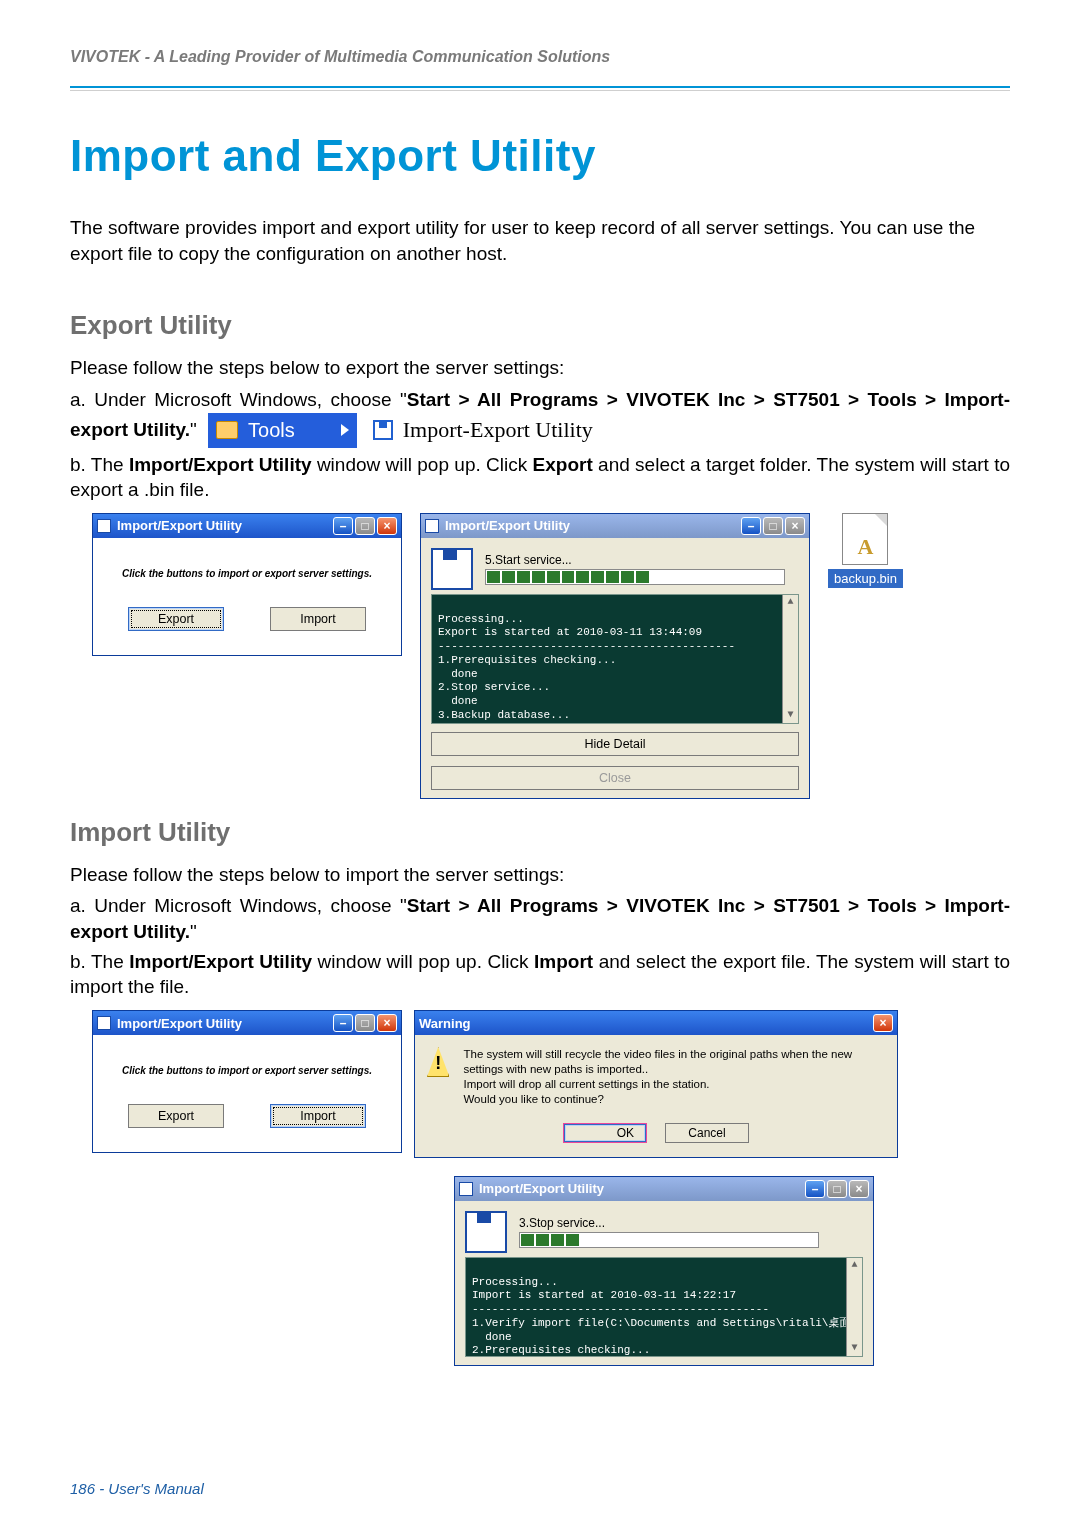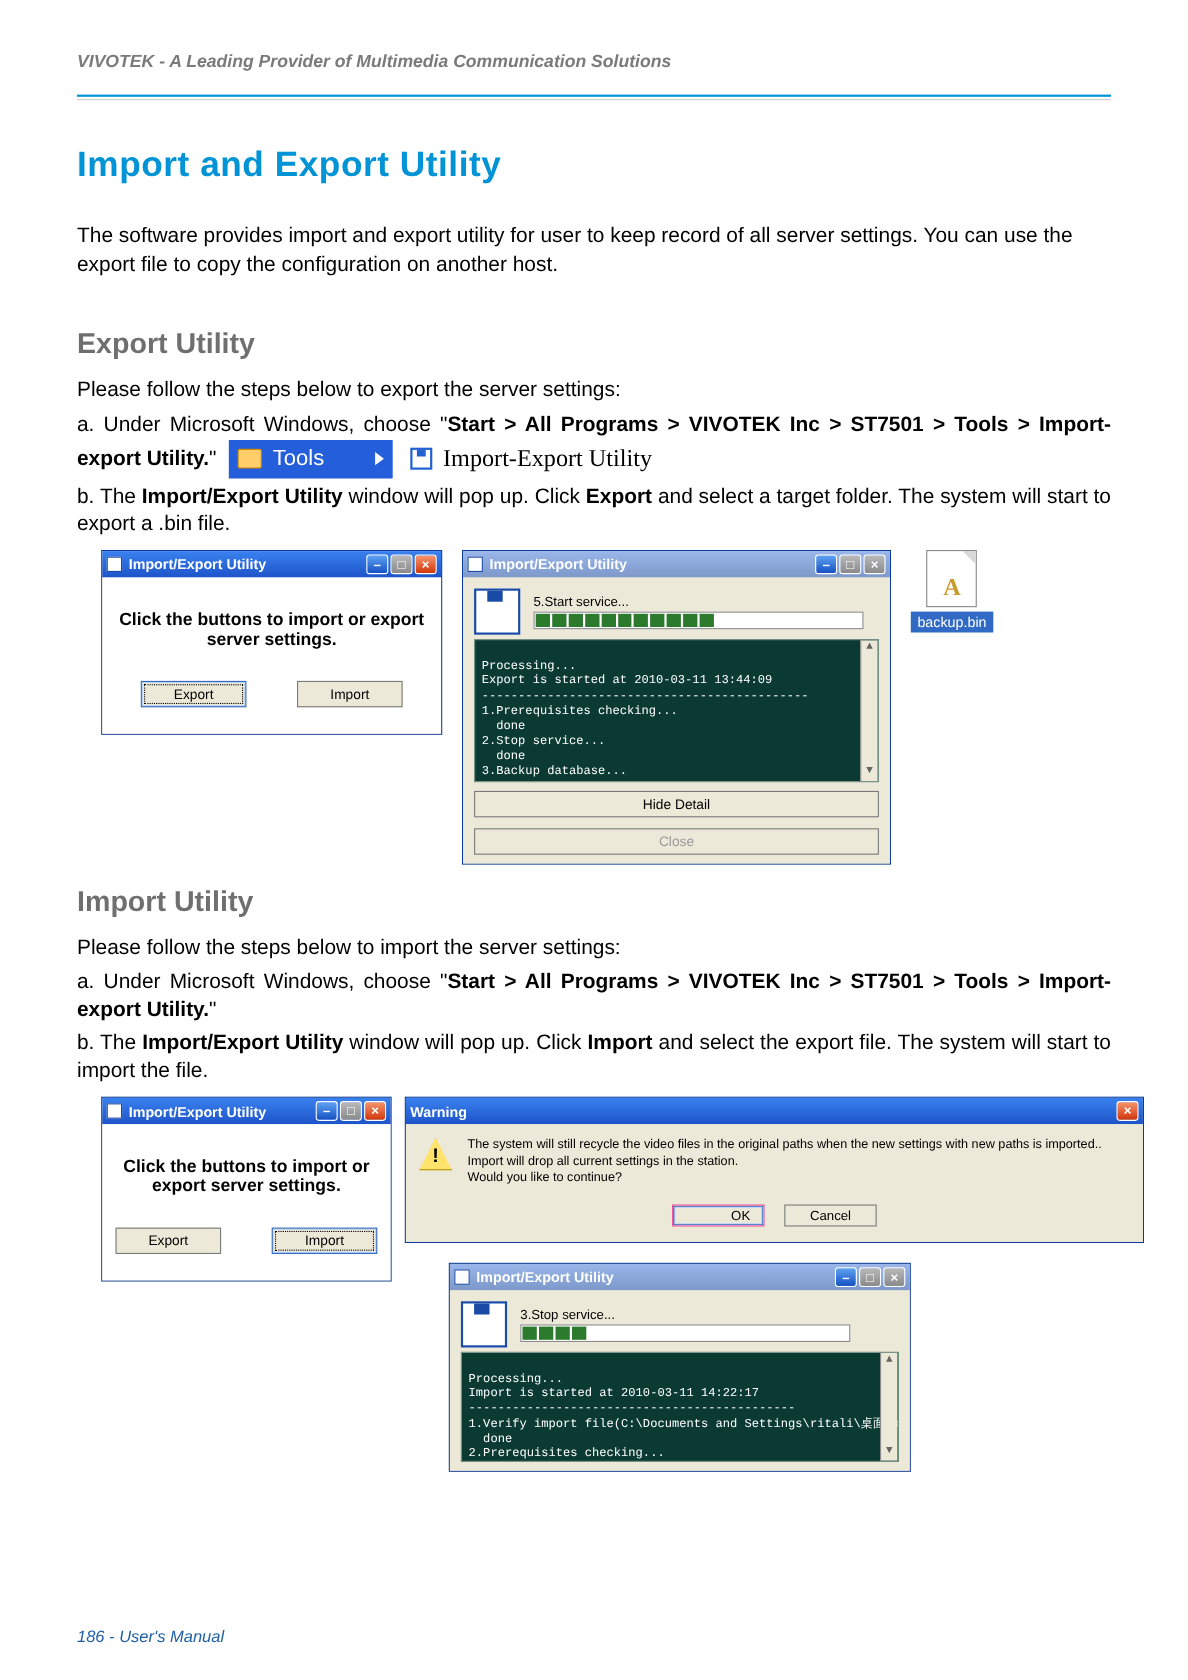--- a/index.html
+++ b/index.html
@@ -30,21 +30,21 @@
   }
   .thin-line {
     border: none;
     height: 1px;
     background: #cfcfcf;
     margin-top: 2px;
     margin-bottom: 40px;
   }
   h1.page-title {
     font-family: "Trebuchet MS", Verdana, sans-serif;
-    font-size: 32px;
+    font-size: 44px;
     font-weight: bold;
     color: #0094d6;
     margin: 18px 0 34px 0;
     letter-spacing: 0.5px;
   }
   .intro {
     font-size: 19px;
     line-height: 1.35;
     margin-bottom: 44px;
   }
@@ -120,21 +120,21 @@
     width:20px; height:18px; border:1px solid #fff; border-radius:3px;
     display:flex; align-items:center; justify-content:center;
     font-size:12px; font-weight:bold;
     background: linear-gradient(#5fa2f2,#1552c4);
     color:#fff;
   }
   .xp-tbtn.close { background: linear-gradient(#f6956e,#d1360a); }
   .xp-tbtn.gray  { background: linear-gradient(#b9b9b9,#8a8a8a); }
   .xp-body { padding: 12px; }
   .xp-body.white { background:#fff; }
-  .xp-label { font-weight:bold; font-size:16px; margin: 18px 0 28px 0; text-align:center;}
+  .xp-label { font-weight:bold; font-size:10px; margin: 18px 0 28px 0; text-align:center;font-style:italic;}
   .xp-button {
     display:inline-block; min-width:96px; padding:4px 14px;
     border:1px solid #7a7a7a; background:#ece9d8; font-size:12.5px;
     text-align:center;
   }
   .xp-button.focus { outline:1px dotted #000; outline-offset:-4px; border:1px solid #316ac5; box-shadow: inset 0 0 0 1px #bcd4f6;}
   .btn-row { display:flex; justify-content:center; gap:46px; }
 
   .progress-window .xp-body { padding: 10px 10px 8px 10px; background:#ece9d8;}
   .prog-row { display:flex; align-items:center; gap:12px; margin-bottom:4px;}
@@ -177,21 +177,21 @@
     color:#c89b2d; font-weight:bold; font-size:22px; font-family: "Times New Roman", serif;
   }
   .backup-label {
     background:#316ac5; color:#fff; padding:2px 6px; font-size:13px;
   }
 
   .screens-row { display:flex; align-items:flex-start; gap:18px; margin: 10px 0 18px 22px; flex-wrap:nowrap;}
   .screens-row.import-row { gap: 12px; }
 
   
-  .warn-dialog { width: 672px; }
+  .warn-dialog { width: 484px; }
   .warn-dialog .xp-body { background:#ece9d8; padding:12px 12px 14px 12px; }
   .warn-row { display:flex; gap:14px; align-items:flex-start; }
   .warn-ico {
     width:30px; height:30px; background:#ffe36b; border:1px solid #a58100;
     clip-path: polygon(50% 0, 100% 100%, 0 100%);
     display:flex; align-items:flex-end; justify-content:center;
     font-weight:bold; font-size:18px; padding-bottom:2px;
   }
   .warn-text { font-size:11.5px; line-height:1.3; }
   .warn-btns { display:flex; justify-content:center; gap:18px; margin-top:16px;}

